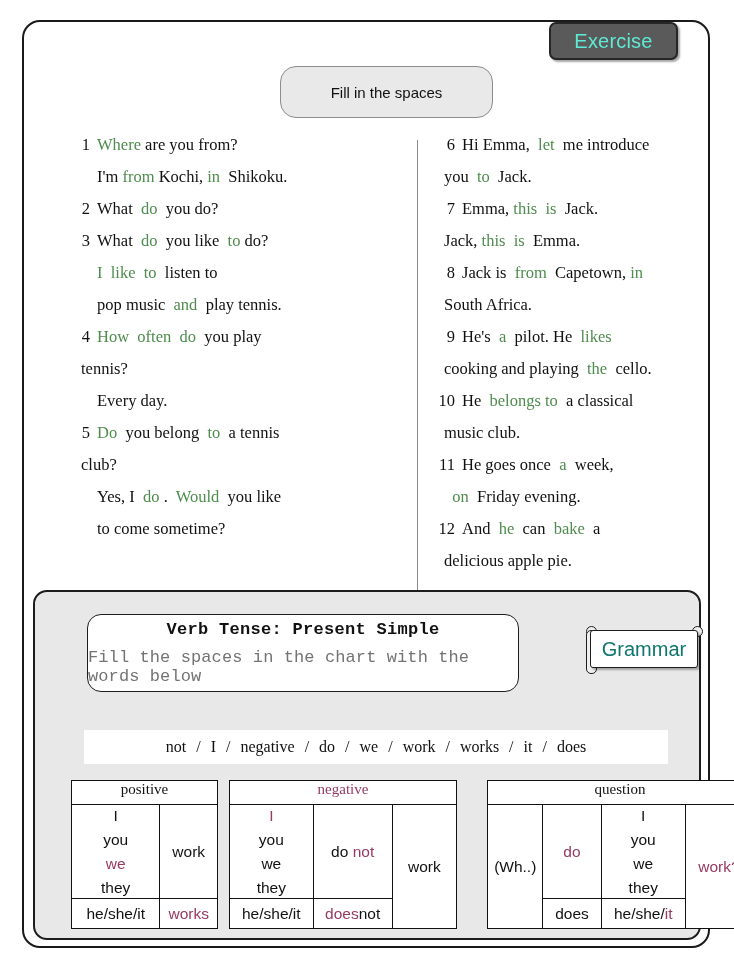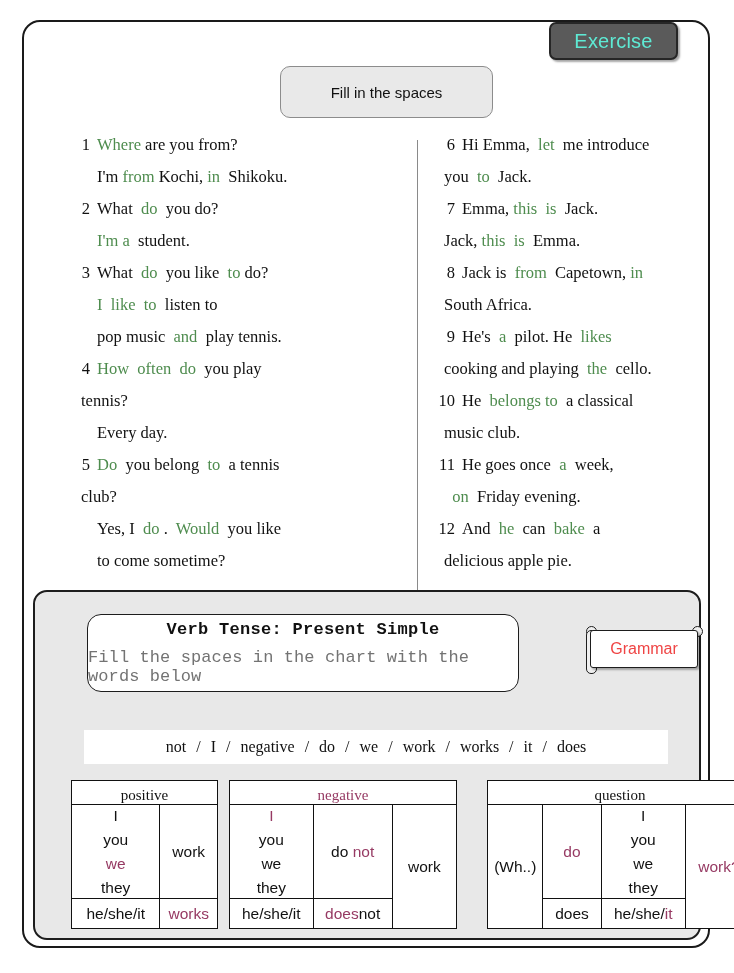--- a/index.html
+++ b/index.html
@@ -18,21 +18,21 @@
     background:#5a5a5a;border:2px solid #262626;border-radius:7px;
     box-shadow:2px 2px 2px rgba(0,0,0,.35);
     display:flex;align-items:center;justify-content:center;
     color:#5eead4;font-family:"Liberation Sans",sans-serif;font-size:20px;
     letter-spacing:.2px;box-sizing:border-box;z-index:5;
   }
 
   
   .fill-pill{
     position:absolute;left:256px;top:44px;width:213px;height:52px;
-    background:#e9e9e9;border:1px solid #8c8c8c;border-radius:10px;
+    background:#e9e9e9;border:1px solid #8c8c8c;border-radius:16px;
     display:flex;align-items:center;justify-content:center;
     font-family:"Liberation Sans",sans-serif;font-size:15px;color:#111;
     box-sizing:border-box;
   }
 
   
   .ex-area{position:absolute;left:24px;top:115px;width:686px;height:460px;}
   .ex-divider{
     position:absolute;left:393px;top:118px;width:0;height:452px;
     border-left:1px solid #8a8a8a;
@@ -71,21 +71,21 @@
   .gram-title .t1{font-size:17px;font-weight:bold;color:#111;letter-spacing:.3px;margin-bottom:9px;}
   .gram-title .t2{font-size:17px;color:#737373;letter-spacing:.1px;}
 
   
   .scroll-badge{position:absolute;left:545px;top:32px;width:124px;height:48px;}
   .scroll-badge .paper{
     position:absolute;left:10px;top:6px;width:108px;height:38px;
     background:#fff;border:1.5px solid #1d1d1d;border-radius:3px;
     box-shadow:2px 2px 2px rgba(0,0,0,.3);
     display:flex;align-items:center;justify-content:center;
-    font-family:"Liberation Sans",sans-serif;font-size:16px;color:#ef4444;
+    font-family:"Liberation Sans",sans-serif;font-size:20px;color:#0f766e;
     box-sizing:border-box;
   }
   .scroll-badge .curl{
     position:absolute;width:9px;height:9px;border:1.5px solid #1d1d1d;
     border-radius:50%;background:#efefef;
   }
   .scroll-badge .curl.tl{left:6px;top:2px;}
   .scroll-badge .curl.tr{left:112px;top:2px;}
   .scroll-badge .stem{
     position:absolute;left:6px;top:6px;width:9px;height:42px;
@@ -102,21 +102,21 @@
   .wordbank .wb-sep{color:#111;padding:0 1px;}
 
   
   .charts{position:absolute;left:19px;top:188px;width:670px;height:148px;}
   .chart{
     position:absolute;top:0;border:1.5px solid #111;background:#fff;
     box-sizing:border-box;font-family:"Liberation Sans",sans-serif;
   }
   .chart .head{
     height:23px;border-bottom:1.5px solid #111;
-    display:flex;align-items:flex-end;justify-content:center;
+    display:flex;align-items:flex-start;justify-content:center;
     font-family:"Liberation Serif",serif;font-size:15px;color:#111;
   }
   .chart .body{display:flex;height:123px;}
   .ccol{border-right:1.5px solid #111;box-sizing:border-box;display:flex;flex-direction:column;}
   .ccol:last-child{border-right:none;}
   .cell{
     display:flex;align-items:center;justify-content:center;
     font-size:15.5px;color:#111;box-sizing:border-box;
   }
   .cell.bot{height:30px;border-top:1.5px solid #111;}
@@ -151,23 +151,20 @@
             <span class="q-text"><span class="g">Where</span><span> are you from?</span></span>
           </div>
           <div class="q-line ans-line">
             <span class="q-text"><span>I'm </span><span class="g">from</span><span> Kochi, </span><span class="g">in</span><span>  Shikoku.</span></span>
           </div>
         </div>
         <div class="q">
           <div class="q-line">
             <span class="q-num">2</span>
             <span class="q-text"><span>What  </span><span class="g">do</span><span>  you do?</span></span>
-          </div>
-          <div class="q-line ans-line">
-            <span class="q-text"><span class="g">I'm</span><span> </span><span class="g">a</span><span>  student.</span></span>
           </div>
         </div>
         <div class="q">
           <div class="q-line">
             <span class="q-num">3</span>
             <span class="q-text"><span>What  </span><span class="g">do</span><span>  you like  </span><span class="g">to</span><span> do?</span></span>
           </div>
           <div class="q-line ans-line">
             <span class="q-text"><span class="g">I</span><span>  </span><span class="g">like</span><span>  </span><span class="g">to</span><span>  listen to</span></span>
           </div>

